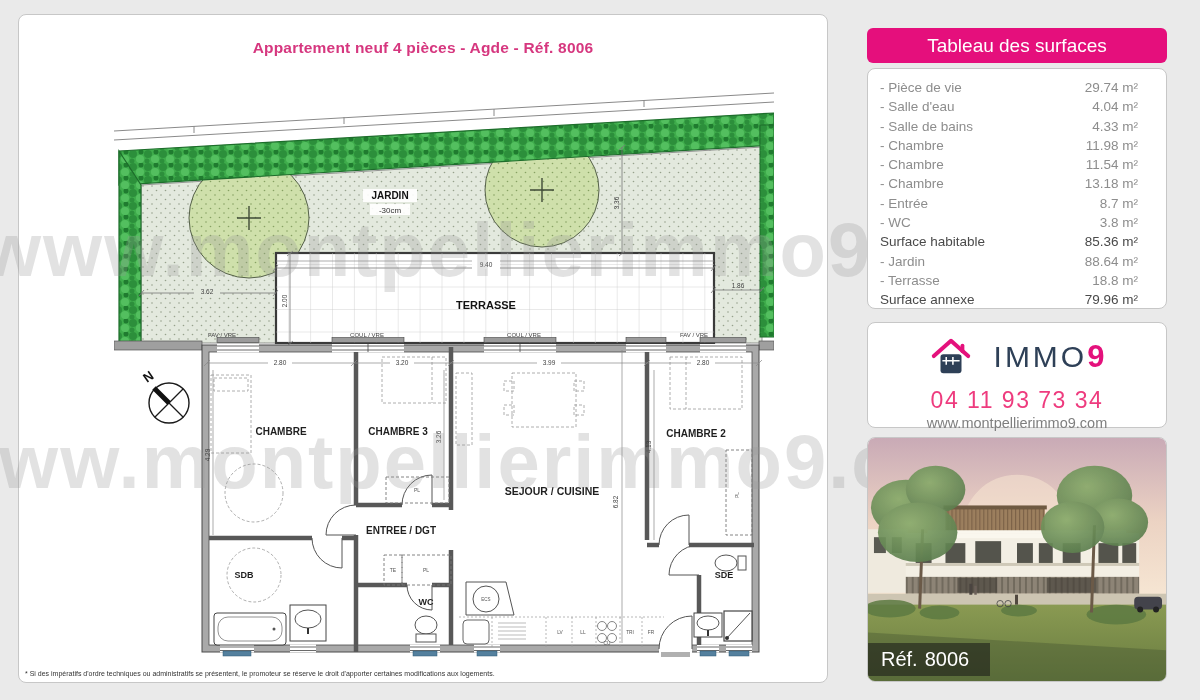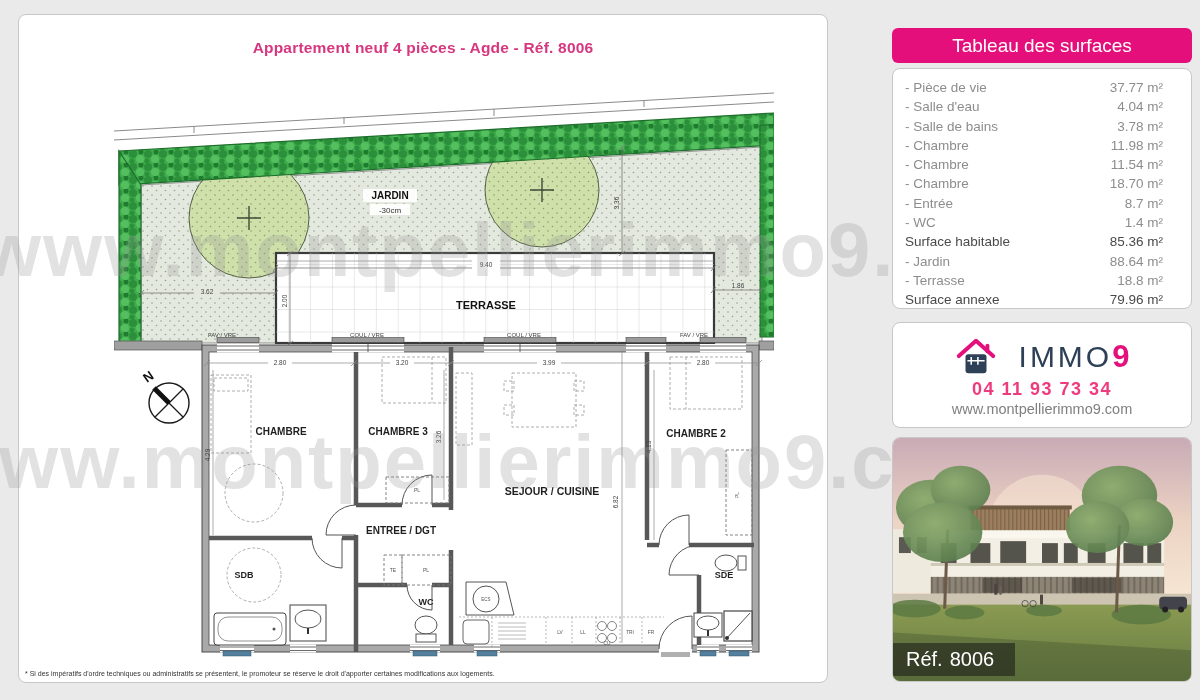--- a/index.html
+++ b/index.html
@@ -16,34 +16,34 @@
   .plan-svg { position:absolute; left:95px; top:70px; width:660px; height:580px; }
   .disclaimer { position:absolute; left:6px; bottom:5px; font-size:7px; color:#333; }
 
   
   .wm { position:absolute; font-size:76px; font-weight:bold; letter-spacing:2px;
     color:rgba(150,150,150,0.28); white-space:nowrap; z-index:4; pointer-events:none; }
   .wm1 { left:-18px; top:206px; }
   .wm2 { left:-62px; top:418px; }
 
   
-  .right-col { position:absolute; left:892px; top:0; width:300px; height:700px; z-index:6; }
+  .right-col { position:absolute; left:867px; top:0; width:300px; height:700px; z-index:6; }
   .surf-header { position:absolute; top:28px; left:0; width:300px; height:35px;
     background:#e50f7c; border-radius:6px; color:#fff; font-size:19px;
     display:flex; align-items:center; justify-content:center; }
   .surf-card { position:absolute; top:68px; left:0; width:300px; height:241px; padding:9px 28px 0 12px; }
   .srow { display:flex; justify-content:space-between; font-size:13.5px;
     color:#8d8d8d; line-height:19.3px; }
   .srow.bold { color:#4a4a4a; font-weight:normal; }
 
   .contact-card { position:absolute; top:322px; left:0; width:300px; height:106px; text-align:center; }
   .logo-row { display:flex; align-items:center; justify-content:center; margin-top:12px; height:44px; }
   .logo-immo { font-size:30px; color:#2e4057; letter-spacing:3px; margin-left:22px; }
   .logo-9 { font-size:31px; color:#e4117c; font-weight:bold; }
-  .phone { margin-top:0; font-size:18px; font-weight:bold; color:#ee3b7e; letter-spacing:1.5px; }
+  .phone { margin-top:8px; font-size:23px; font-weight:normal; color:#ee3b7e; letter-spacing:1.5px; }
   .website { margin-top:1px; font-size:14.5px; color:#7f7f7f; }
 
   .photo-card { position:absolute; top:437px; left:0; width:300px; height:245px; overflow:hidden; padding:13px; }
   .photo-svg { position:absolute; left:0; top:0; width:298px; height:243px; }
   .ref-band { position:absolute; left:0; top:205px; width:122px; height:33px;
     background:rgba(22,22,22,0.55); color:#fff; display:flex; align-items:center;
     padding-left:13px; font-size:20px; }
   .ref-band .ref-num { font-weight:normal; margin-left:7px; }
 
   svg text { font-family:"Liberation Sans", sans-serif; }
@@ -361,49 +361,49 @@
 
   <div class="right-col">
 
     <div class="surf-header">
       <span>Tableau des surfaces</span>
     </div>
 
     <div class="card surf-card">
       <div class="srow">
           <span>- Pièce de vie</span>
-          <span>37.77 m²</span>
+          <span>29.74 m²</span>
         </div>
       <div class="srow">
           <span>- Salle d'eau</span>
           <span>4.04 m²</span>
         </div>
       <div class="srow">
           <span>- Salle de bains</span>
-          <span>3.78 m²</span>
+          <span>4.33 m²</span>
         </div>
       <div class="srow">
           <span>- Chambre</span>
           <span>11.98 m²</span>
         </div>
       <div class="srow">
           <span>- Chambre</span>
           <span>11.54 m²</span>
         </div>
       <div class="srow">
           <span>- Chambre</span>
-          <span>18.70 m²</span>
+          <span>13.18 m²</span>
         </div>
       <div class="srow">
           <span>- Entrée</span>
           <span>8.7 m²</span>
         </div>
       <div class="srow">
           <span>- WC</span>
-          <span>1.4 m²</span>
+          <span>3.8 m²</span>
         </div>
       <div class="srow bold">
           <span>Surface habitable</span>
           <span>85.36 m²</span>
         </div>
       <div class="srow">
           <span>- Jardin</span>
           <span>88.64 m²</span>
         </div>
       <div class="srow">

